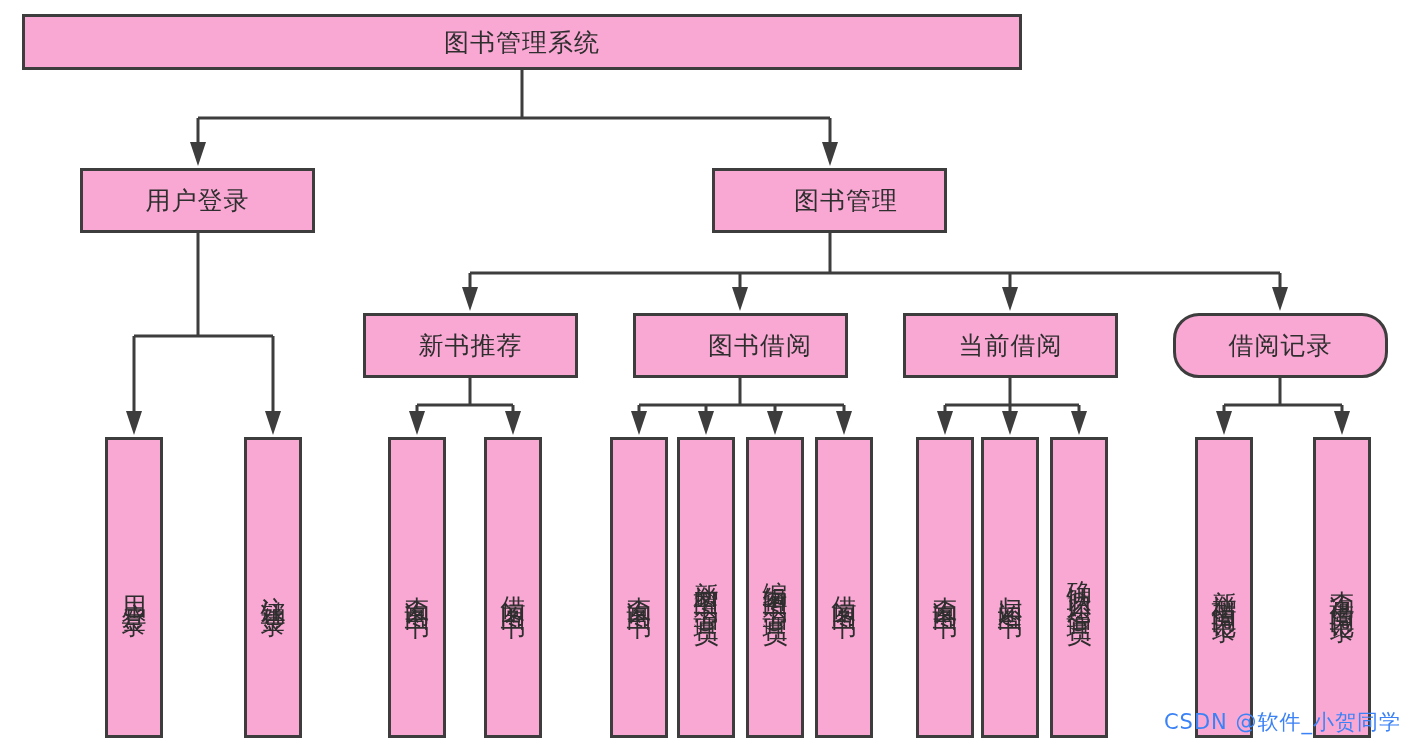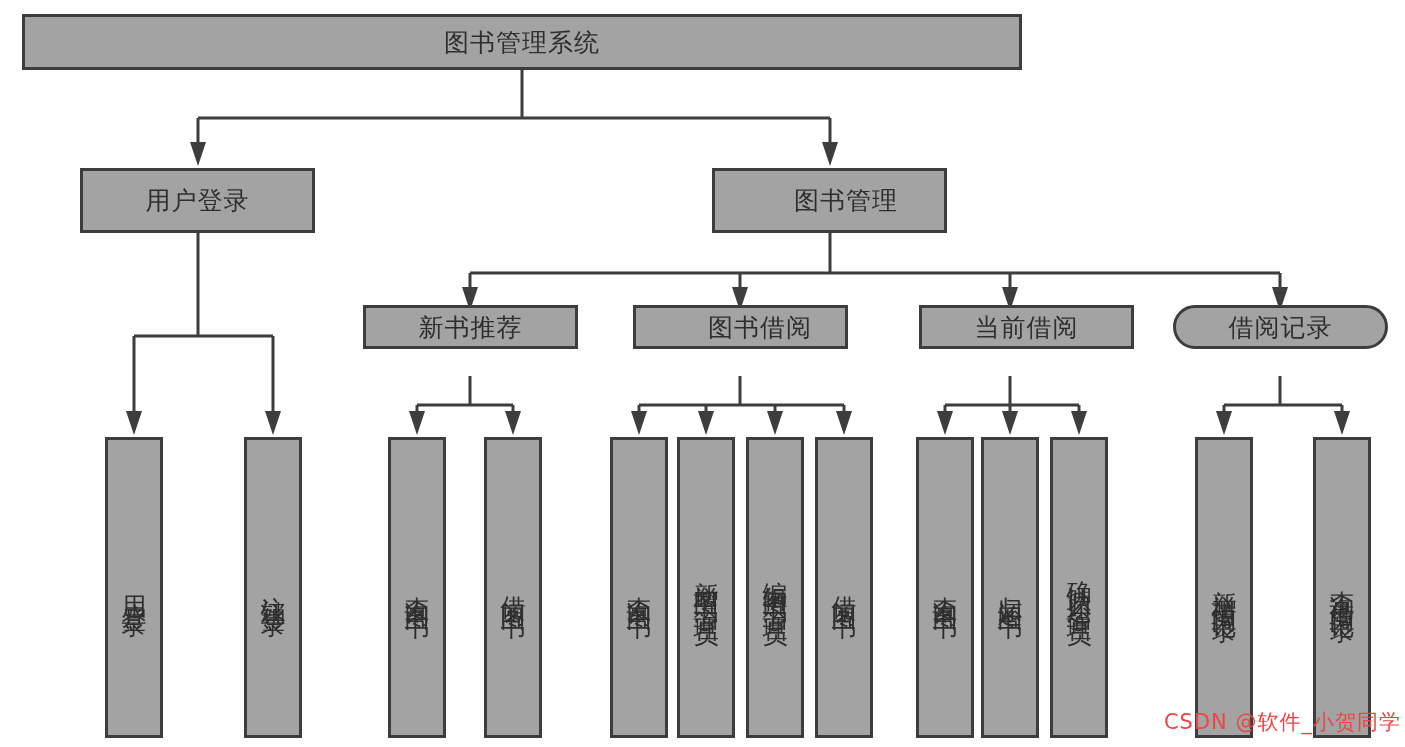--- a/index.html
+++ b/index.html
@@ -10,46 +10,46 @@
     overflow:hidden;
     font-family:"DejaVu Serif", serif;
   }
   #wires{position:absolute;left:0;top:0;width:1405px;height:747px;}
   #wires path{stroke:#3d3d3d;stroke-width:3;fill:none;}
   #wires polygon{fill:#3d3d3d;stroke:none;}
   .node{
     position:absolute;
     box-sizing:border-box;
     border:3px solid #3d3d3d;
-    background:#a3a3a3;
+    background:#f9a8d4;
     display:flex;align-items:center;justify-content:center;
     color:#2e2e2e;
     font-size:25px;
     letter-spacing:1px;
     text-align:center;
     z-index:2;
   }
   .lvl1{left:22px;top:14px;width:1000px;height:56px;}
   .lvl2{top:168px;width:235px;height:65px;}
-  .lvl3{top:305px;width:215px;height:44px;}
+  .lvl3{top:313px;width:215px;height:65px;}
   .leaf{
     top:437px;width:58px;height:301px;
     writing-mode:vertical-rl;
     text-orientation:mixed;
     letter-spacing:6px;
     line-height:1;
     font-size:25px;
   }
   #watermark{
     position:absolute;
     right:4px;top:708px;
     font-family:"DejaVu Sans", sans-serif;
     font-size:21px;
     letter-spacing:1px;
-    color:#ef4444;
+    color:#3b82f6;
     z-index:5;
     white-space:nowrap;
   }
 </style>
 </head>
 <body>
 
 <div id="stage">
 
   <svg id="wires" viewBox="0 0 1405 747">
@@ -95,21 +95,21 @@
     </g>
   </svg>
 
   <div class="node lvl1">图书管理系统</div>
 
   <div class="node lvl2" style="left:80px;">用户登录</div>
   <div class="node lvl2" style="left:712px;padding-left:33px;">图书管理</div>
 
   <div class="node lvl3" style="left:363px;">新书推荐</div>
   <div class="node lvl3" style="left:633px;padding-left:39px;">图书借阅</div>
-  <div class="node lvl3" style="left:903px;margin-left:16px;">当前借阅</div>
+  <div class="node lvl3" style="left:903px;">当前借阅</div>
   <div class="node lvl3" style="left:1173px;border-radius:26px;">借阅记录</div>
 
   <div class="node leaf" style="left:105px;">用户登录</div>
   <div class="node leaf" style="left:244px;">注销登录</div>
 
   <div class="node leaf" style="left:388px;">查询图书</div>
   <div class="node leaf" style="left:484px;">借阅图书</div>
 
   <div class="node leaf" style="left:610px;">查询图书</div>
   <div class="node leaf" style="left:677px;">新增图书（管理员）</div>

